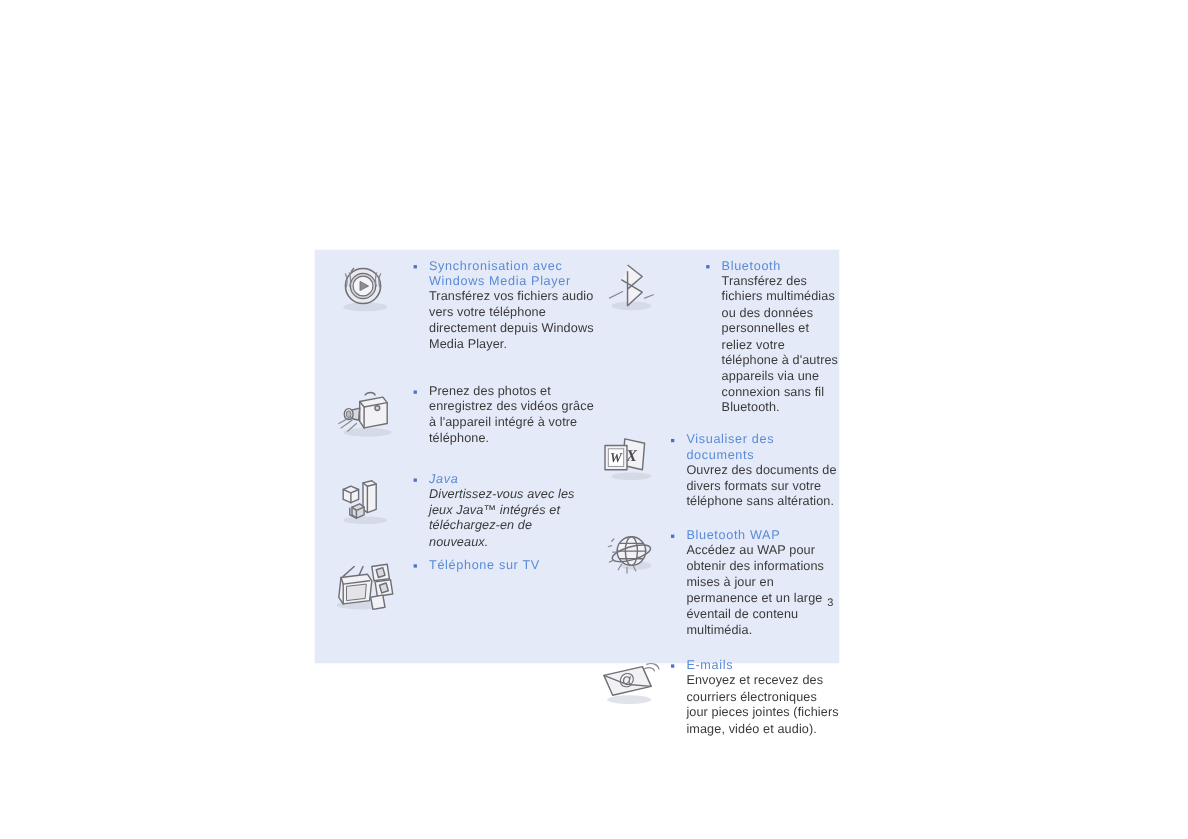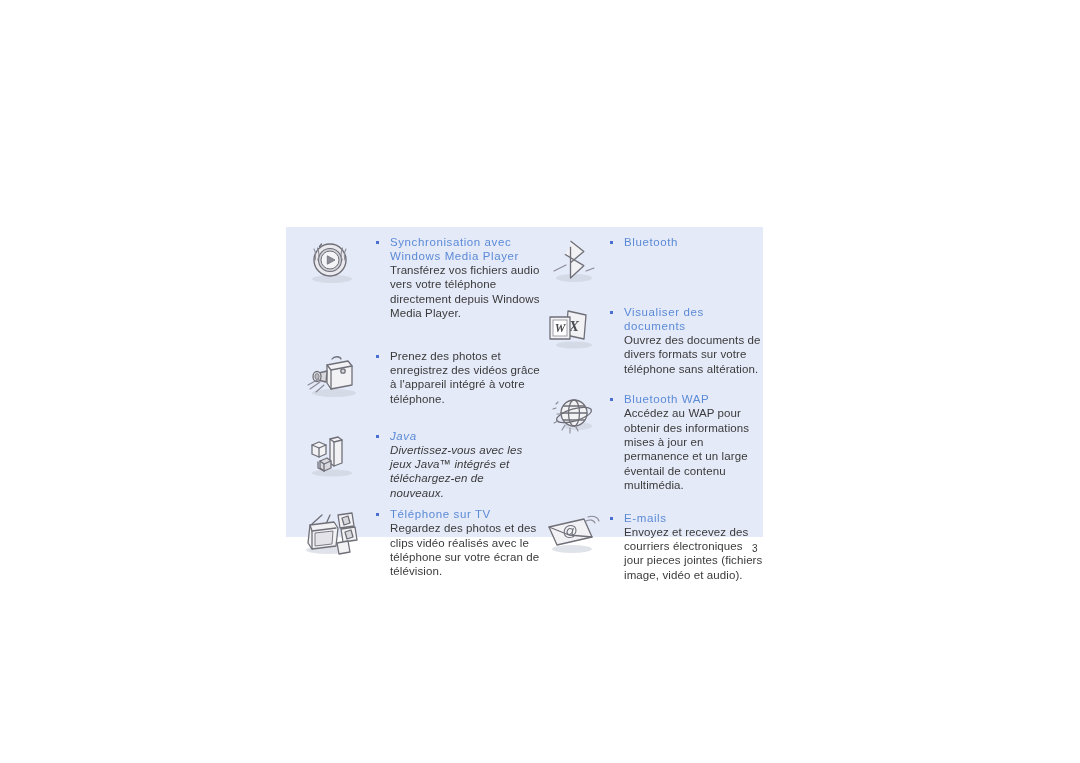--- a/index.html
+++ b/index.html
@@ -24,21 +24,21 @@
     height: 763px;
     background: #ffffff;
   }
 
   
   #feature-panel {
     position: absolute;
     left: 286px;
     top: 227px;
     width: 477px;
-    height: 310px;
+    height: 376px;
     background: #e5eaf8;
     box-sizing: border-box;
     display: flex;
     flex-direction: row;
   }
 
   .column {
     box-sizing: border-box;
     position: relative;
   }
@@ -234,40 +234,40 @@
             <path d="M52 8 L66 6 L68 19 L54 21 Z" class="ico-fill-light"></path>
             <path d="M56 11 L62 9 L64 16 L58 18 Z" class="ico-fill-mid"></path>
             <path d="M55 22 L69 20 L71 33 L57 35 Z" class="ico-fill-light"></path>
             <path d="M59 25 L65 23 L67 30 L61 32 Z" class="ico-fill-mid"></path>
             <path d="M51 36 L62 34 L64 45 L53 47 Z" class="ico-fill-light"></path>
           </svg>
         </div>
         <div class="feature-body">
           <span class="bullet"></span>
           <div class="feature-title">Téléphone sur TV</div>
-          <div class="feature-text">Regardez des photos et des clips vidéo réalisés avec le téléphone sur votre écran de télévision.</div>
         </div>
       </div>
 
     </div>
 
     <div class="column" id="column-right">
 
-      <div class="feature" style="margin-top:2px;">
+      <div class="feature" style="margin-top:2px;gap:32px;">
         <div class="feature-icon">
           <svg width="68" height="56" viewBox="0 0 68 56" aria-hidden="true">
             <ellipse cx="34" cy="43" rx="18" ry="4" class="ico-shadow"></ellipse>
             <path d="M30 7 L30 40 L44 27 L24 15 M30 24 L44 12 L30 1" transform="translate(2,5) scale(0.95)" fill="#f2f2f5" stroke="#6f6f78" stroke-width="1.4" stroke-linejoin="round"></path>
             <path d="M14 36 L26 30" class="ico-spark"></path>
             <path d="M46 36 L54 33" class="ico-spark"></path>
           </svg>
         </div>
         <div class="feature-body">
           <span class="bullet"></span>
           <div class="feature-title">Bluetooth</div>
+          <div class="feature-text">Transférez des fichiers multimédias ou des données personnelles et reliez votre téléphone à d'autres appareils via une connexion sans fil Bluetooth.</div>
         </div>
       </div>
 
       <div class="feature" style="margin-top:14px;">
         <div class="feature-icon">
           <svg width="68" height="50" viewBox="0 0 68 50" aria-hidden="true">
             <ellipse cx="34" cy="40" rx="18" ry="3.5" class="ico-shadow"></ellipse>
             <path d="M28 6 L46 10 L44 34 L26 30 Z" class="ico-fill-light"></path>
             <text x="34" y="26" font-family="Liberation Serif, serif" font-size="15" font-style="italic" font-weight="bold" fill="#4a4a52" text-anchor="middle">X</text>
             <rect x="10" y="12" width="20" height="22" class="ico-fill-light"></rect>

